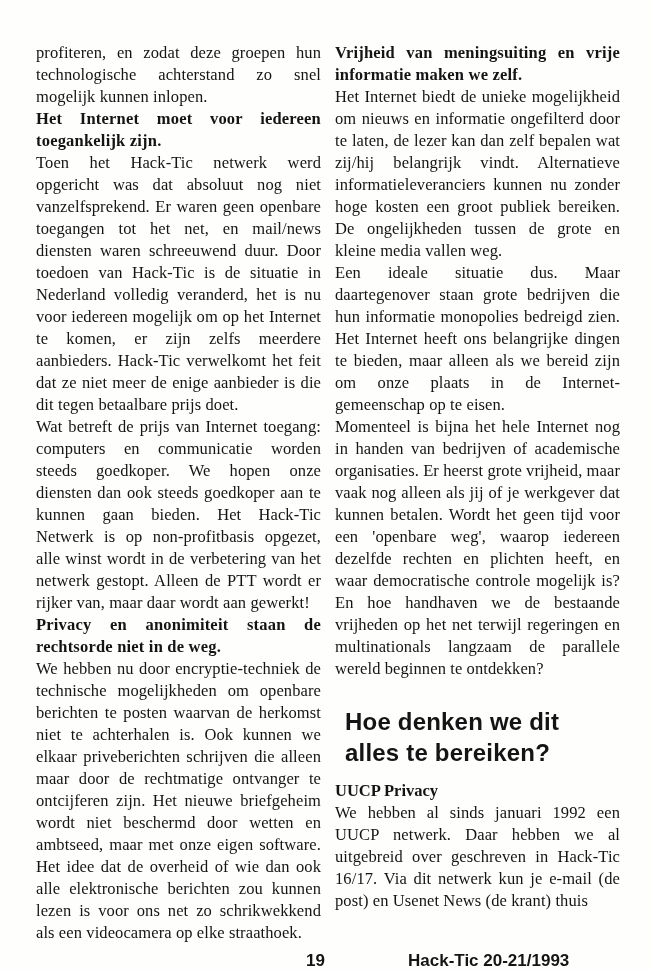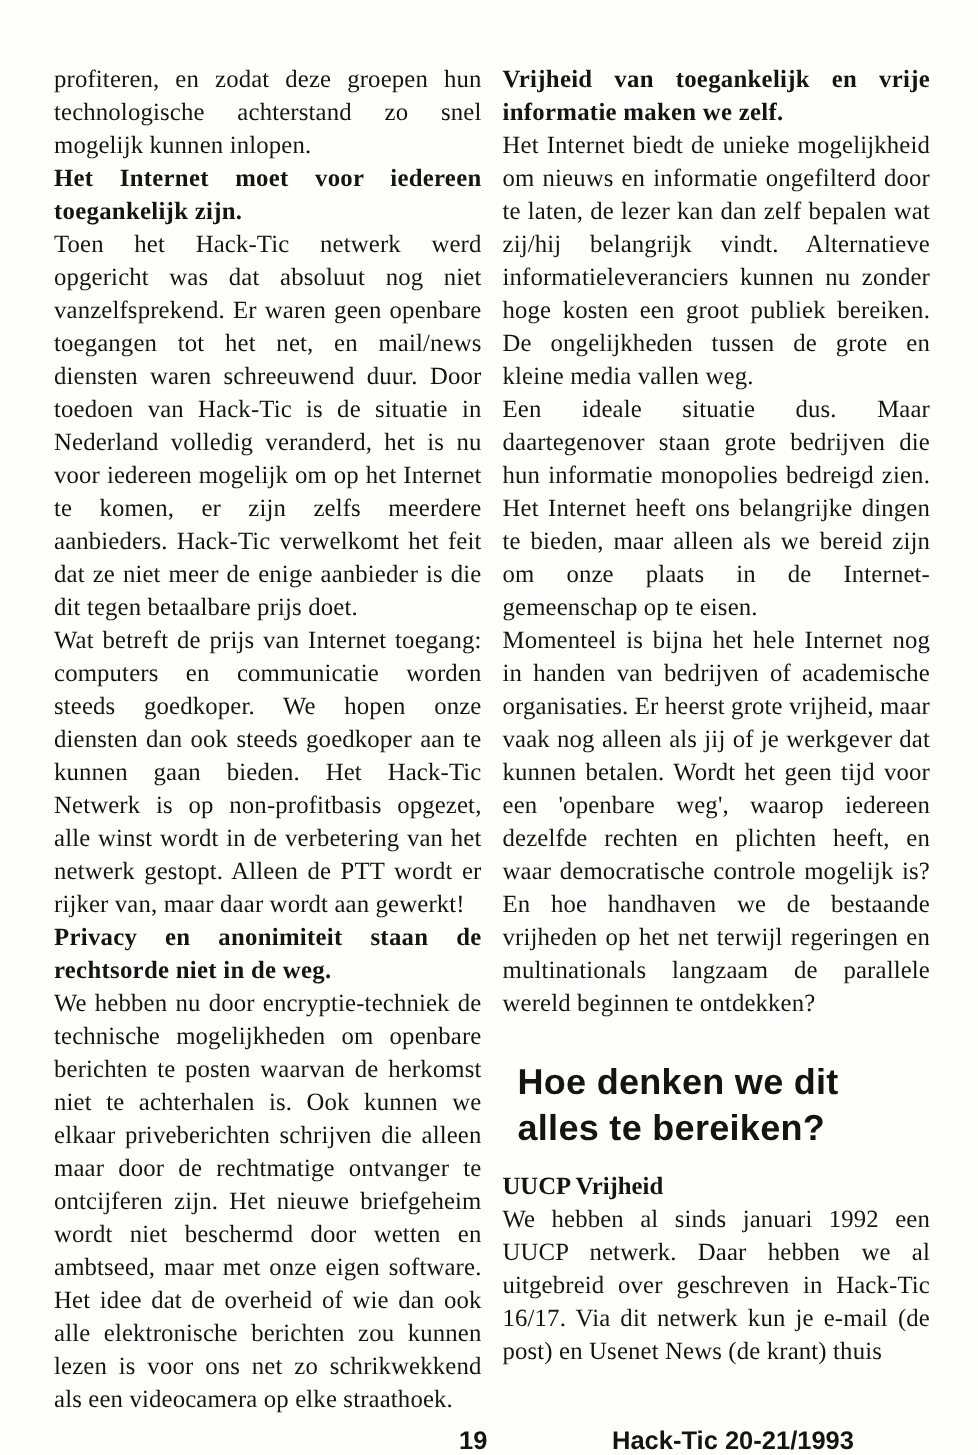--- a/index.html
+++ b/index.html
@@ -94,26 +94,26 @@
     <div class="col">
       <p class="body-par">profiteren, en zodat deze groepen hun technologische achterstand zo snel mogelijk kunnen inlopen.</p>
       <p class="run-heading">Het Internet moet voor iedereen toegankelijk zijn.</p>
       <p class="body-par">Toen het Hack-Tic netwerk werd opgericht was dat absoluut nog niet vanzelfsprekend. Er waren geen openbare toegangen tot het net, en mail/news diensten waren schreeuwend duur. Door toedoen van Hack-Tic is de situatie in Nederland volledig veranderd, het is nu voor iedereen mogelijk om op het Internet te komen, er zijn zelfs meerdere aanbieders. Hack-Tic verwelkomt het feit dat ze niet meer de enige aanbieder is die dit tegen betaalbare prijs doet.</p>
       <p class="body-par">Wat betreft de prijs van Internet toegang: computers en communicatie worden steeds goedkoper. We hopen onze diensten dan ook steeds goedkoper aan te kunnen gaan bieden. Het Hack-Tic Netwerk is op non-profitbasis opgezet, alle winst wordt in de verbetering van het netwerk gestopt. Alleen de PTT wordt er rijker van, maar daar wordt aan gewerkt!</p>
       <p class="run-heading">Privacy en anonimiteit staan de rechtsorde niet in de weg.</p>
       <p class="body-par">We hebben nu door encryptie-techniek de technische mogelijkheden om openbare berichten te posten waarvan de herkomst niet te achterhalen is. Ook kunnen we elkaar priveberichten schrijven die alleen maar door de rechtmatige ontvanger te ontcijferen zijn. Het nieuwe briefgeheim wordt niet beschermd door wetten en ambtseed, maar met onze eigen software. Het idee dat de overheid of wie dan ook alle elektronische berichten zou kunnen lezen is voor ons net zo schrikwekkend als een videocamera op elke straathoek.</p>
     </div>
 
     <div class="col">
-      <p class="run-heading">Vrijheid van toegankelijk en vrije informatie maken we zelf.</p>
+      <p class="run-heading">Vrijheid van meningsuiting en vrije informatie maken we zelf.</p>
       <p class="body-par">Het Internet biedt de unieke mogelijkheid om nieuws en informatie ongefilterd door te laten, de lezer kan dan zelf bepalen wat zij/hij belangrijk vindt. Alternatieve informatieleveranciers kunnen nu zonder hoge kosten een groot publiek bereiken. De ongelijkheden tussen de grote en kleine media vallen weg.</p>
       <p class="body-par">Een ideale situatie dus. Maar daartegenover staan grote bedrijven die hun informatie monopolies bedreigd zien. Het Internet heeft ons belangrijke dingen te bieden, maar alleen als we bereid zijn om onze plaats in de Internet-gemeenschap op te eisen.</p>
       <p class="body-par">Momenteel is bijna het hele Internet nog in handen van bedrijven of academische organisaties. Er heerst grote vrijheid, maar vaak nog alleen als jij of je werkgever dat kunnen betalen. Wordt het geen tijd voor een 'openbare weg', waarop iedereen dezelfde rechten en plichten heeft, en waar democratische controle mogelijk is? En hoe handhaven we de bestaande vrijheden op het net terwijl regeringen en multinationals langzaam de parallele wereld beginnen te ontdekken?</p>
       <h2 class="section-heading">Hoe denken we dit alles te bereiken?</h2>
-      <p class="sub-heading">UUCP Vrijheid</p>
+      <p class="sub-heading">UUCP Privacy</p>
       <p class="body-par">We hebben al sinds januari 1992 een UUCP netwerk. Daar hebben we al uitgebreid over geschreven in Hack-Tic 16/17. Via dit netwerk kun je e-mail (de post) en Usenet News (de krant) thuis</p>
     </div>
 
   </div>
 
   <div class="footer">
     <span class="page-number">19</span>
     <span class="magazine-issue">Hack-Tic 20-21/1993</span>
   </div>
 </div>

